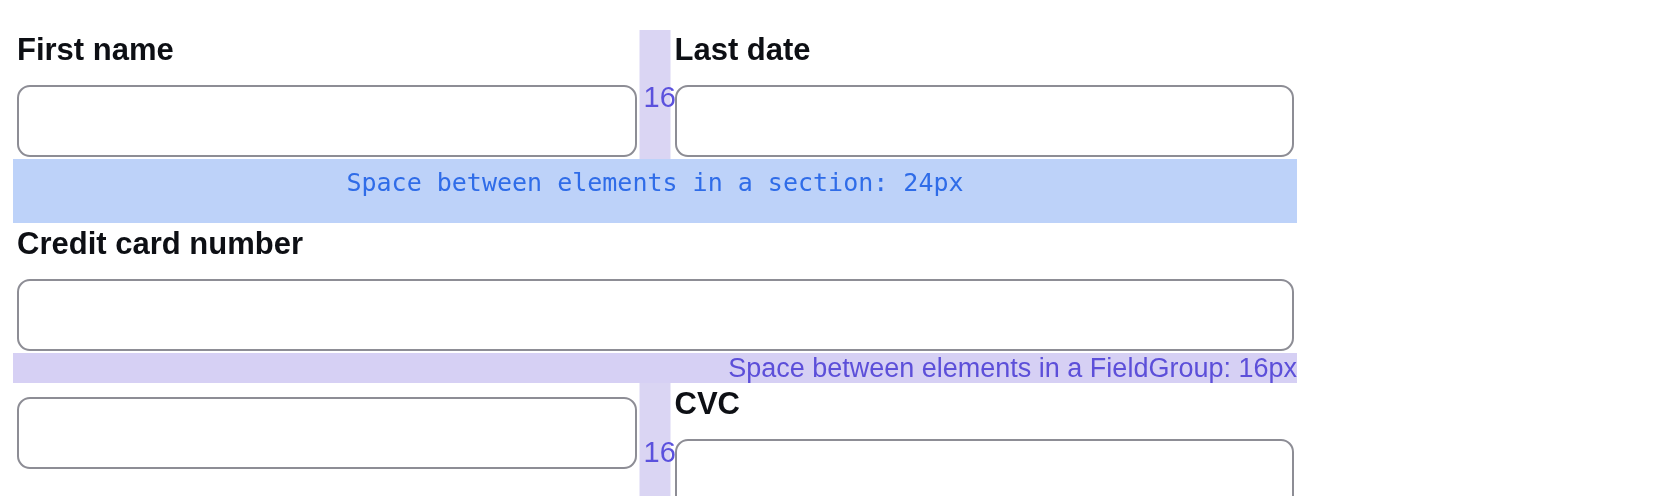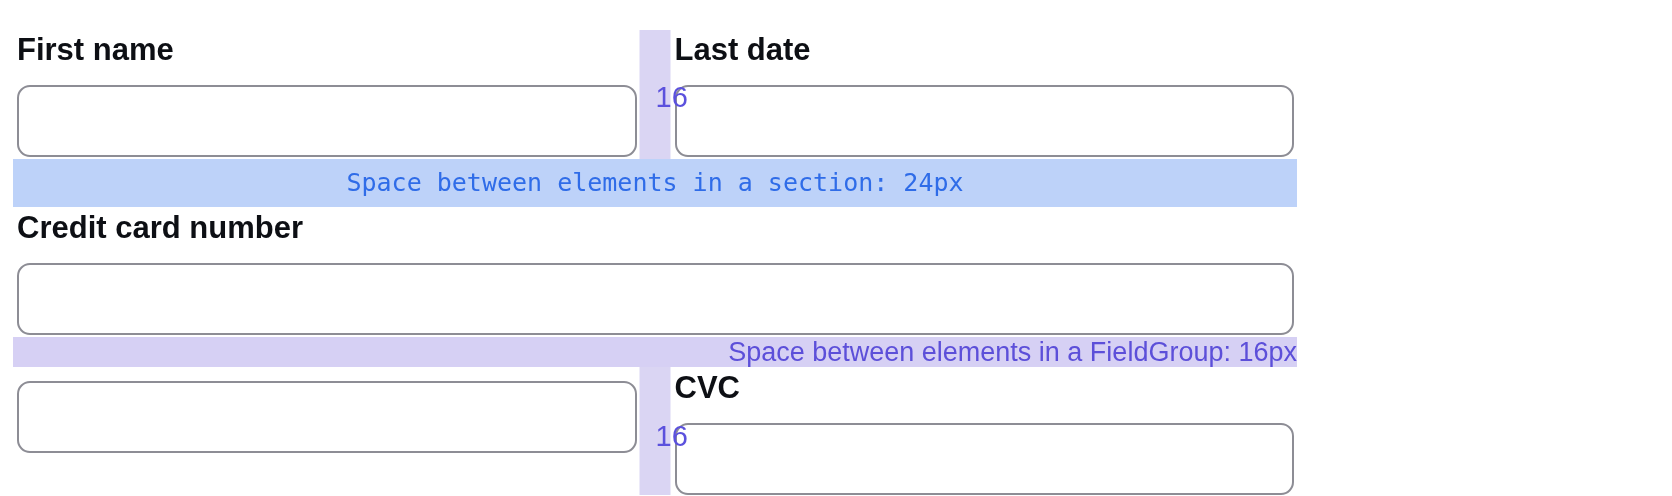--- a/index.html
+++ b/index.html
@@ -50,21 +50,21 @@
     outline: none;
   }
   .band {
     width: 100%;
     text-align: center;
     white-space: nowrap;
     overflow: hidden;
   }
   .band-section {
     margin-top: 2px;
-    height: 48px;
+    height: 64px;
     line-height: 48px;
     background: #bdd2f9;
     color: #2f6ce8;
     font-family: "DejaVu Sans Mono", monospace;
     font-size: 25px;
   }
   .band-group {
     margin-top: 2px;
     height: 30px;
     line-height: 30px;
@@ -78,21 +78,21 @@
     position: absolute;
     left: 50%;
     transform: translateX(-50%);
     width: 31px;
     background: #dad5f3;
   }
   .gap-strip.strip-top { top: 1px; height: 129px; }
   .gap-strip.strip-bottom { top: 0; height: 128px; }
   .gap-num {
     position: absolute;
-    left: 16px;
+    left: 4px;
     right: 0;
     text-align: center;
     color: #5b51dd;
     font-size: 29px;
     line-height: 1;
   }
   .strip-top .gap-num { top: 53px; }
   .strip-bottom .gap-num { top: 55px; }
 </style>
 </head>

